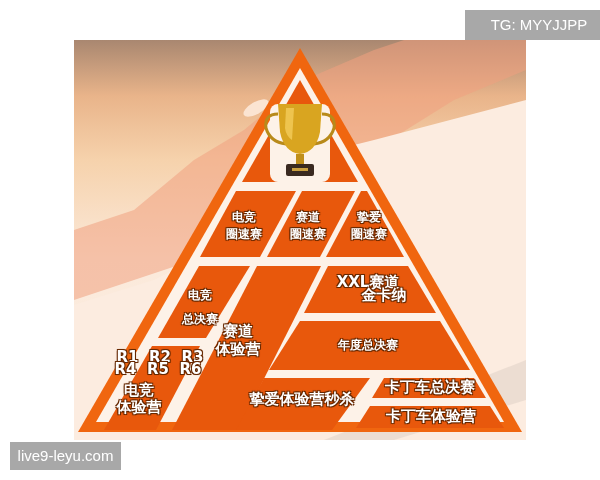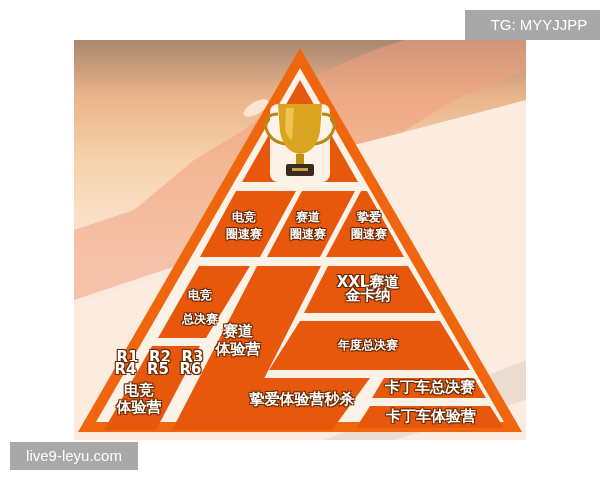--- a/index.html
+++ b/index.html
@@ -11,21 +11,21 @@
   .lbl { position:absolute; color:#fff; font-weight:bold; text-align:center; white-space:nowrap;
          text-shadow:0 0 2px #5a2400, 1px 1px 0 #6a2a00, -1px -1px 0 #6a2a00, 1px -1px 0 #6a2a00, -1px 1px 0 #6a2a00;
          line-height:1.15; transform:translate(-50%,-50%); }
   .big { font-size:15px; }
   .mid { font-size:12px; }
   .sm  { font-size:15px; }
   .xs  { font-size:12px; letter-spacing:0; }
   .final { font-size:17px; letter-spacing:1px; }
   .wm { position:absolute; background:#a8a8a8; color:#ffffff; font-family:"Liberation Sans", sans-serif; }
   .wm-tg { left:465px; top:10px; width:148px; height:30px; line-height:30px; font-size:15px; text-align:center; }
-  .wm-site { left:10px; top:442px; width:128px; height:28px; line-height:28px; font-size:15px; text-align:center; }
+  .wm-site { left:10px; top:442px; width:111px; height:28px; line-height:28px; font-size:15px; text-align:center; }
 </style>
 </head>
 <body>
 
 <div class="poster">
   <svg width="452" height="400" viewBox="0 0 452 400">
 
     <path d="M0 190 L60 170 L120 120 L170 90 L230 40 L300 10 L330 0 L452 0 L452 30 L380 60 L300 110 L200 160 L120 220 L0 260 Z" fill="#f0a080" opacity="0.55"></path>
     <path d="M0 265 L80 240 L140 210 L180 160 L230 140 L260 110 L300 100 L452 60 L452 400 L0 400 Z" fill="#fcece0"></path>
     <ellipse cx="182" cy="68" rx="14" ry="6" transform="rotate(-30 182 68)" fill="#fbe4d2"></ellipse>
@@ -76,21 +76,21 @@
   <div class="lbl mid" style="left:295px;top:178px;">挚爱</div>
   <div class="lbl xs" style="left:295px;top:195px;">圈速赛</div>
 
   <div class="lbl mid" style="left:126px;top:256px;">电竞</div>
   <div class="lbl xs" style="left:126px;top:280px;">总决赛</div>
 
   <div class="lbl big" style="left:164px;top:292px;">赛道</div>
   <div class="lbl big" style="left:164px;top:310px;">体验营</div>
 
   <div class="lbl sm" style="left:294px;top:243px;">XXL赛道</div>
-  <div class="lbl sm" style="left:294px;top:256px;">金卡纳</div>
+  <div class="lbl sm" style="left:310px;top:256px;">金卡纳</div>
 
   <div class="lbl mid" style="left:294px;top:306px;">年度总决赛</div>
 
   <div class="lbl sm" style="left:86px;top:318px;white-space:pre;">R1  R2  R3</div>
   <div class="lbl sm" style="left:84px;top:330px;white-space:pre;">R4  R5  R6</div>
   <div class="lbl big" style="left:65px;top:351px;">电竞</div>
   <div class="lbl big" style="left:65px;top:368px;">体验营</div>
 
   <div class="lbl sm" style="left:228px;top:360px;">挚爱体验营秒杀</div>
   <div class="lbl sm" style="left:356px;top:348px;">卡丁车总决赛</div>

